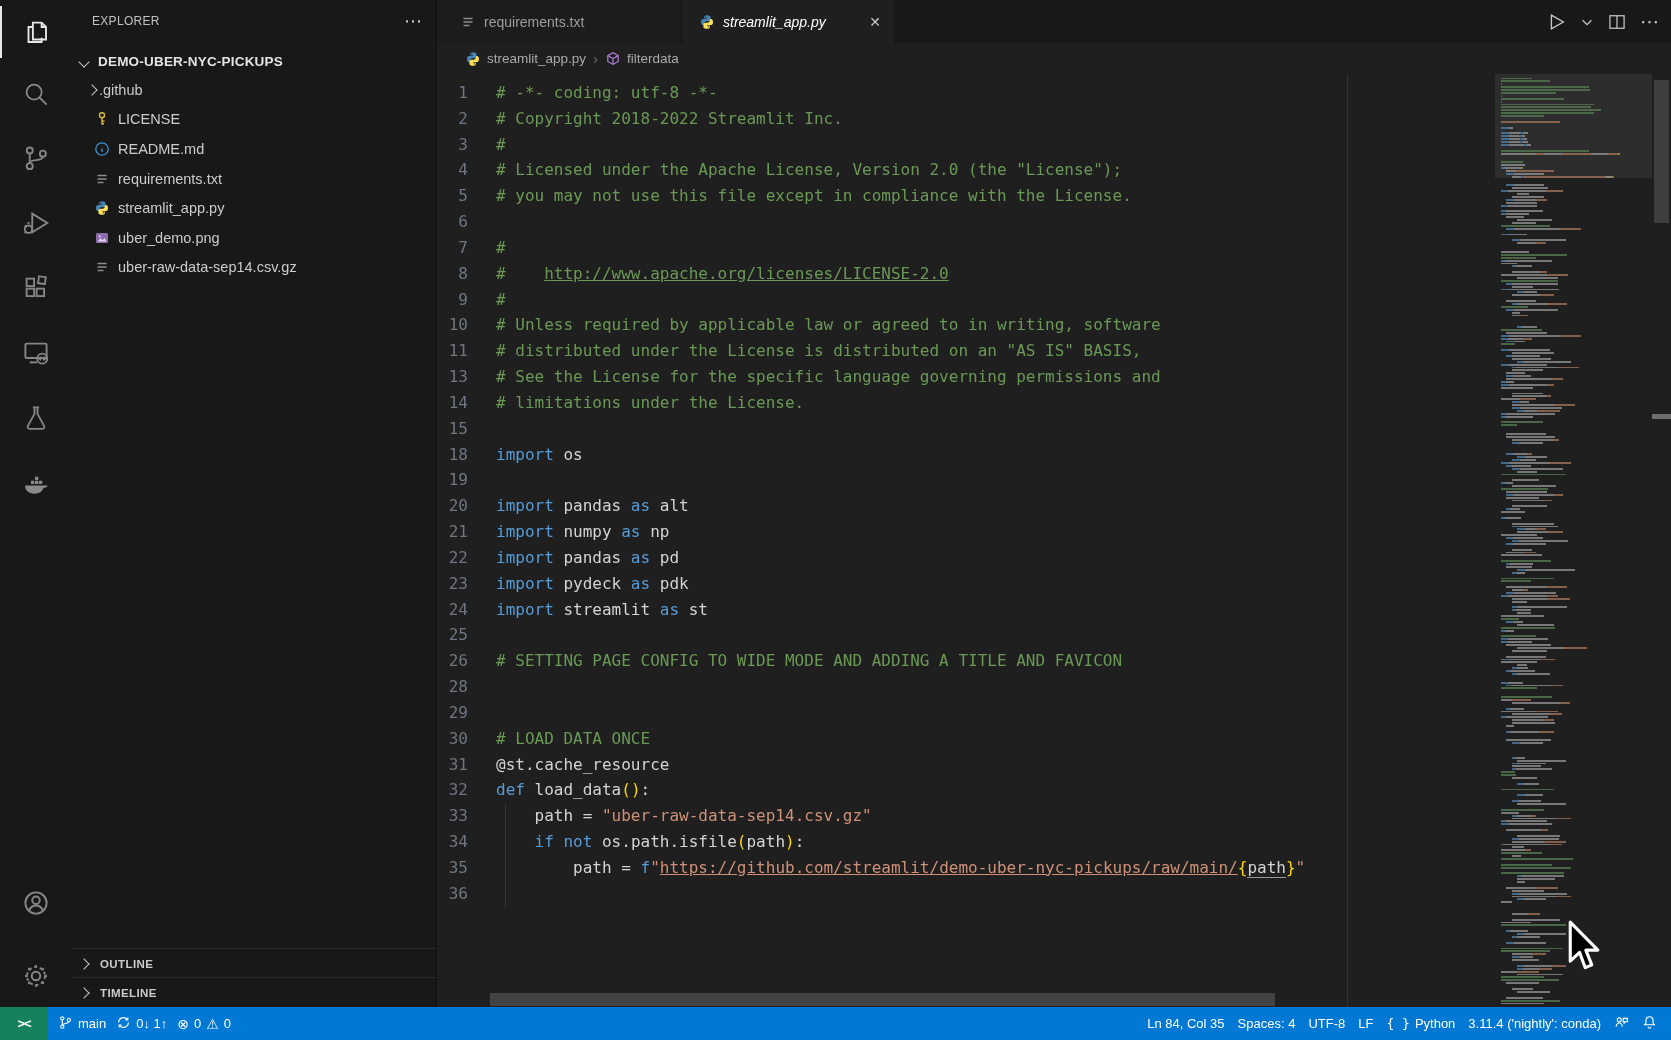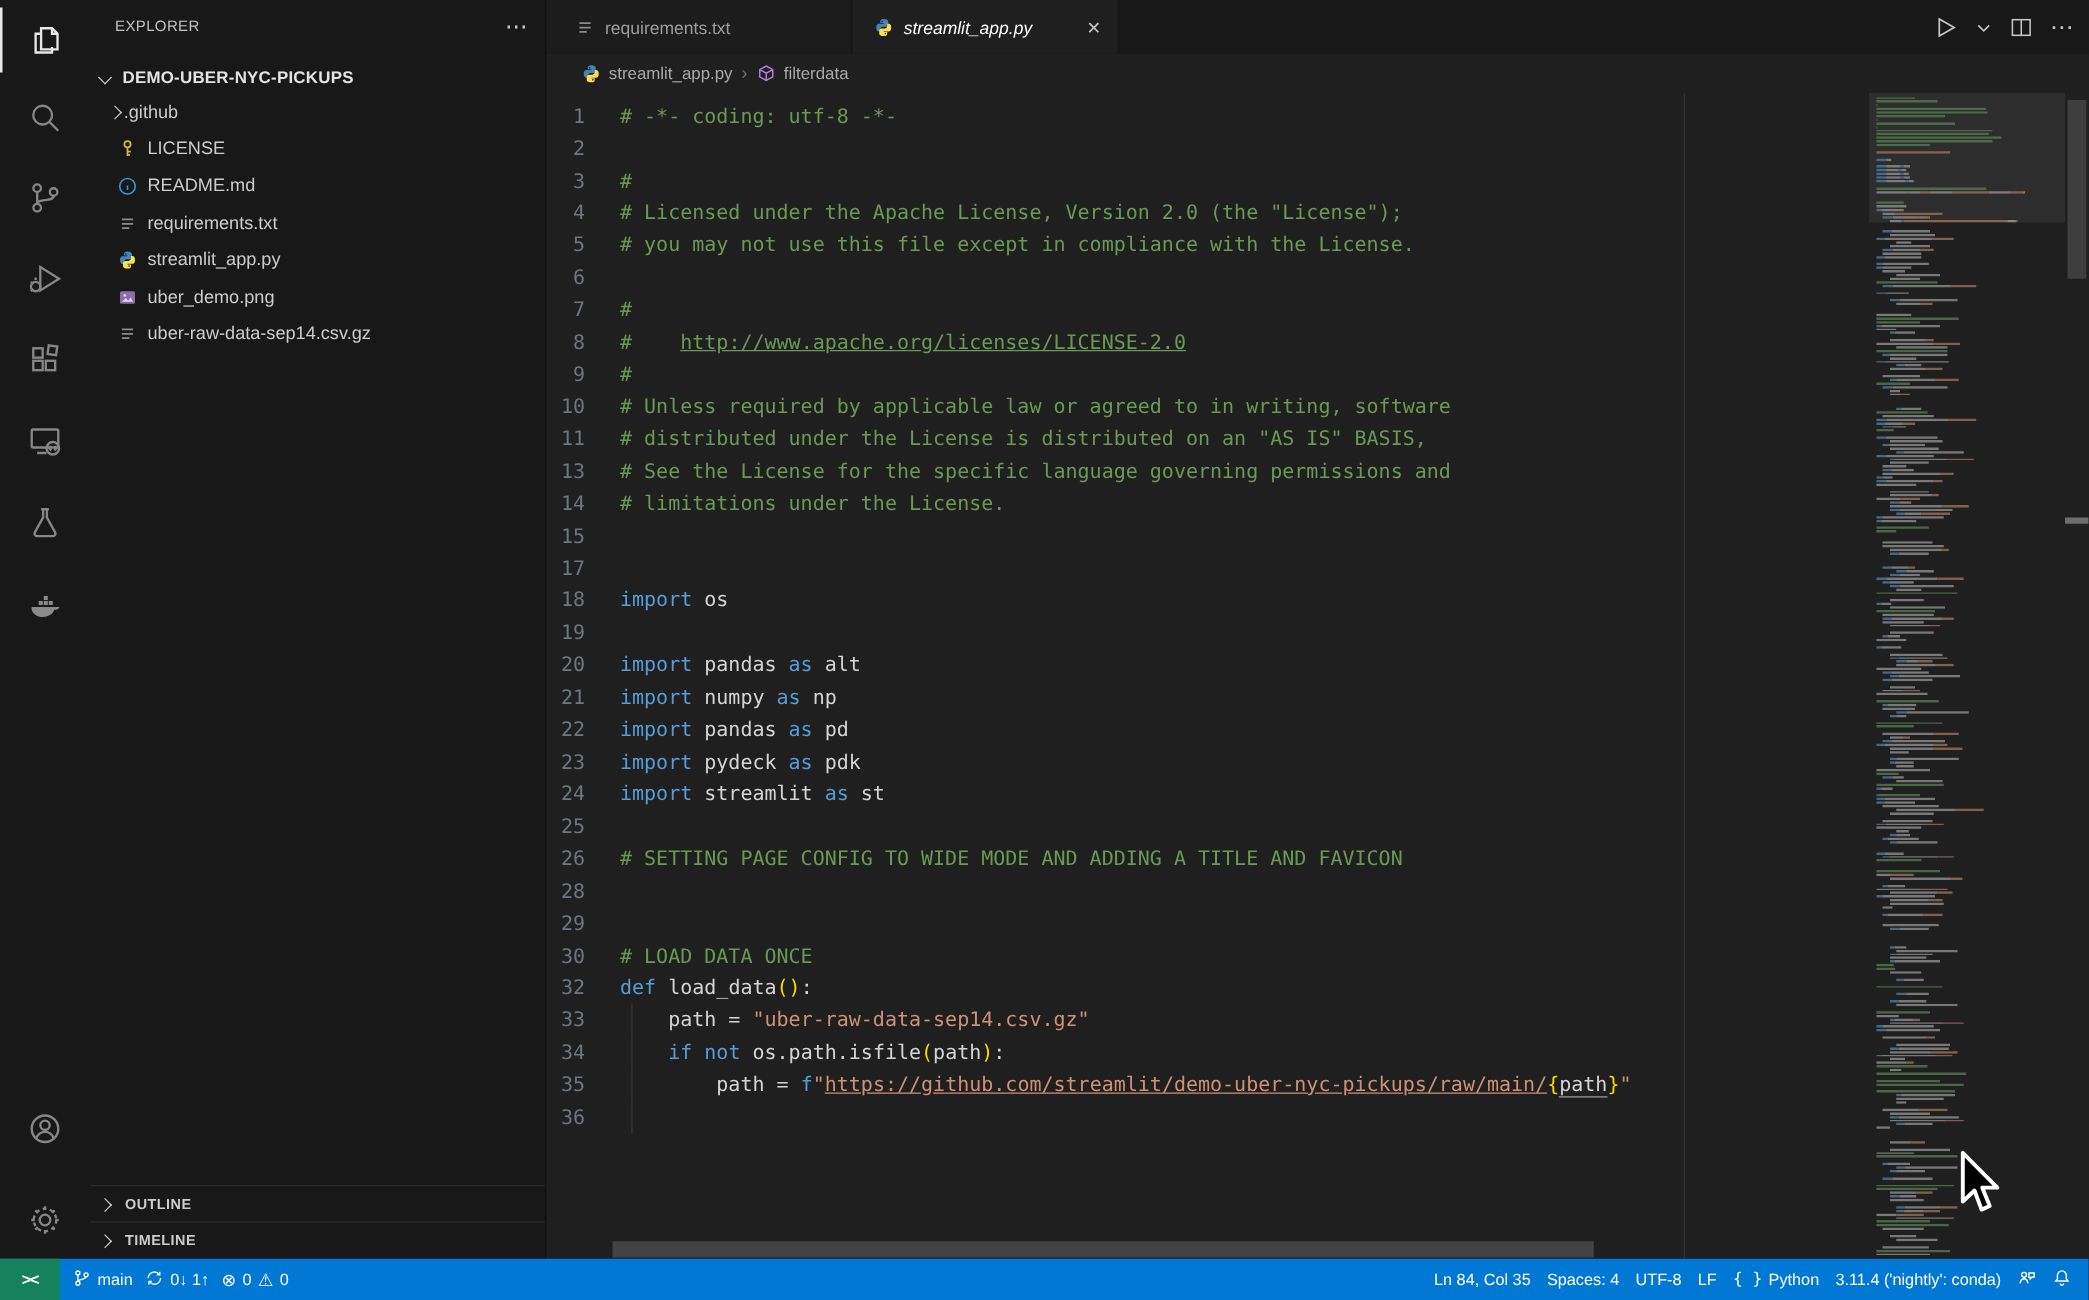--- a/index.html
+++ b/index.html
@@ -309,46 +309,46 @@
               <path d="M2.8 4.7L8 7.6l5.2-2.9M8 7.6v5.8"></path>
             </svg>
           </span>
         <span>filterdata</span>
       </span>
     </div>
     <div class="codearea mono">
       <div class="ruler"></div>
       <div id="codelines">
           <div class="cl-row"><span class="cl-num">1</span><span class="cl-code"><span class="c"># -*- coding: utf-8 -*-</span></span></div>
-          <div class="cl-row"><span class="cl-num">2</span></div>
+          <div class="cl-row"><span class="cl-num">2</span><span class="cl-code"><span class="c"># Copyright 2018-2022 Streamlit Inc.</span></span></div>
           <div class="cl-row"><span class="cl-num">3</span><span class="cl-code"><span class="c">#</span></span></div>
           <div class="cl-row"><span class="cl-num">4</span><span class="cl-code"><span class="c"># Licensed under the Apache License, Version 2.0 (the "License");</span></span></div>
           <div class="cl-row"><span class="cl-num">5</span><span class="cl-code"><span class="c"># you may not use this file except in compliance with the License.</span></span></div>
           <div class="cl-row"><span class="cl-num">6</span></div>
           <div class="cl-row"><span class="cl-num">7</span><span class="cl-code"><span class="c">#</span></span></div>
           <div class="cl-row"><span class="cl-num">8</span><span class="cl-code"><span class="c">#    </span><span class="lc">http://www.apache.org/licenses/LICENSE-2.0</span></span></div>
           <div class="cl-row"><span class="cl-num">9</span><span class="cl-code"><span class="c">#</span></span></div>
           <div class="cl-row"><span class="cl-num">10</span><span class="cl-code"><span class="c"># Unless required by applicable law or agreed to in writing, software</span></span></div>
           <div class="cl-row"><span class="cl-num">11</span><span class="cl-code"><span class="c"># distributed under the License is distributed on an "AS IS" BASIS,</span></span></div>
           <div class="cl-row"><span class="cl-num">13</span><span class="cl-code"><span class="c"># See the License for the specific language governing permissions and</span></span></div>
           <div class="cl-row"><span class="cl-num">14</span><span class="cl-code"><span class="c"># limitations under the License.</span></span></div>
           <div class="cl-row"><span class="cl-num">15</span><span class="cl-code"></span></div>
-          <div class="cl-row"><span class="cl-num">17</span><span class="cl-code"></span></div>
           <div class="cl-row"><span class="cl-num">18</span><span class="cl-code"><span class="k">import</span><span class="p"> os</span></span></div>
           <div class="cl-row"><span class="cl-num">19</span><span class="cl-code"></span></div>
           <div class="cl-row"><span class="cl-num">20</span><span class="cl-code"><span class="k">import</span><span class="p"> pandas </span><span class="k">as</span><span class="p"> alt</span></span></div>
           <div class="cl-row"><span class="cl-num">21</span><span class="cl-code"><span class="k">import</span><span class="p"> numpy </span><span class="k">as</span><span class="p"> np</span></span></div>
           <div class="cl-row"><span class="cl-num">22</span><span class="cl-code"><span class="k">import</span><span class="p"> pandas </span><span class="k">as</span><span class="p"> pd</span></span></div>
           <div class="cl-row"><span class="cl-num">23</span><span class="cl-code"><span class="k">import</span><span class="p"> pydeck </span><span class="k">as</span><span class="p"> pdk</span></span></div>
           <div class="cl-row"><span class="cl-num">24</span><span class="cl-code"><span class="k">import</span><span class="p"> streamlit </span><span class="k">as</span><span class="p"> st</span></span></div>
           <div class="cl-row"><span class="cl-num">25</span><span class="cl-code"></span></div>
           <div class="cl-row"><span class="cl-num">26</span><span class="cl-code"><span class="c"># SETTING PAGE CONFIG TO WIDE MODE AND ADDING A TITLE AND FAVICON</span></span></div>
           <div class="cl-row"><span class="cl-num">28</span><span class="cl-code"></span></div>
           <div class="cl-row"><span class="cl-num">29</span><span class="cl-code"></span></div>
           <div class="cl-row"><span class="cl-num">30</span><span class="cl-code"><span class="c"># LOAD DATA ONCE</span></span></div>
+          <div class="cl-row"><span class="cl-num">31</span><span class="cl-code"><span class="p">@st.cache_resource</span></span></div>
           <div class="cl-row"><span class="cl-num">32</span><span class="cl-code"><span class="k">def</span><span class="p"> load_data</span><span class="b">(</span><span class="b">)</span><span class="p">:</span></span></div>
           <div class="cl-row"><span class="cl-num">33</span><span class="guide"></span><span class="cl-code"><span class="p">    path = </span><span class="s">"uber-raw-data-sep14.csv.gz"</span></span></div>
           <div class="cl-row"><span class="cl-num">34</span><span class="guide"></span><span class="cl-code"><span class="p">    </span><span class="k">if</span><span class="p"> </span><span class="k">not</span><span class="p"> os.path.isfile</span><span class="b">(</span><span class="p">path</span><span class="b">)</span><span class="p">:</span></span></div>
           <div class="cl-row"><span class="cl-num">35</span><span class="guide"></span><span class="cl-code"><span class="p">        path = </span><span class="k">f</span><span class="s">"</span><span class="ls">https://github.com/streamlit/demo-uber-nyc-pickups/raw/main/</span><span class="b">{</span><span class="wu">path</span><span class="b">}</span><span class="s">"</span></span></div>
           <div class="cl-row"><span class="cl-num">36</span><span class="guide"></span><span class="cl-code"></span></div>
         </div>
       <div class="minimap">
         <div class="mm-slider"></div>
         <div id="mmrows">
             <div class="mm-row"><i style="width: 31.05px; background: rgb(84, 121, 80);"></i></div>

